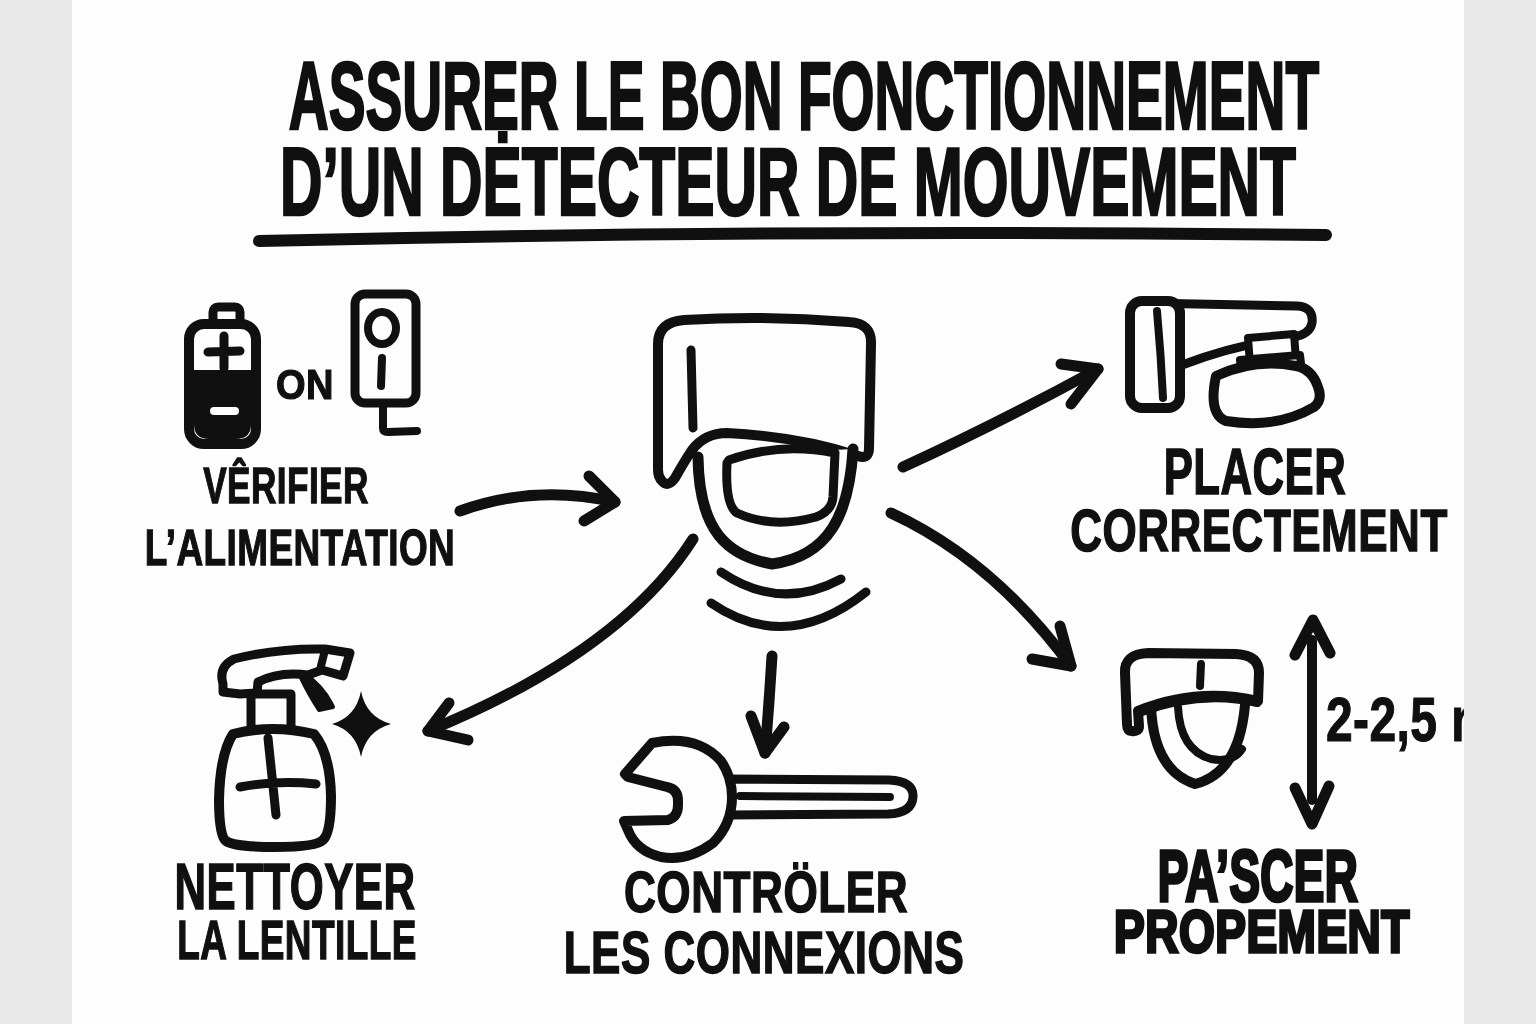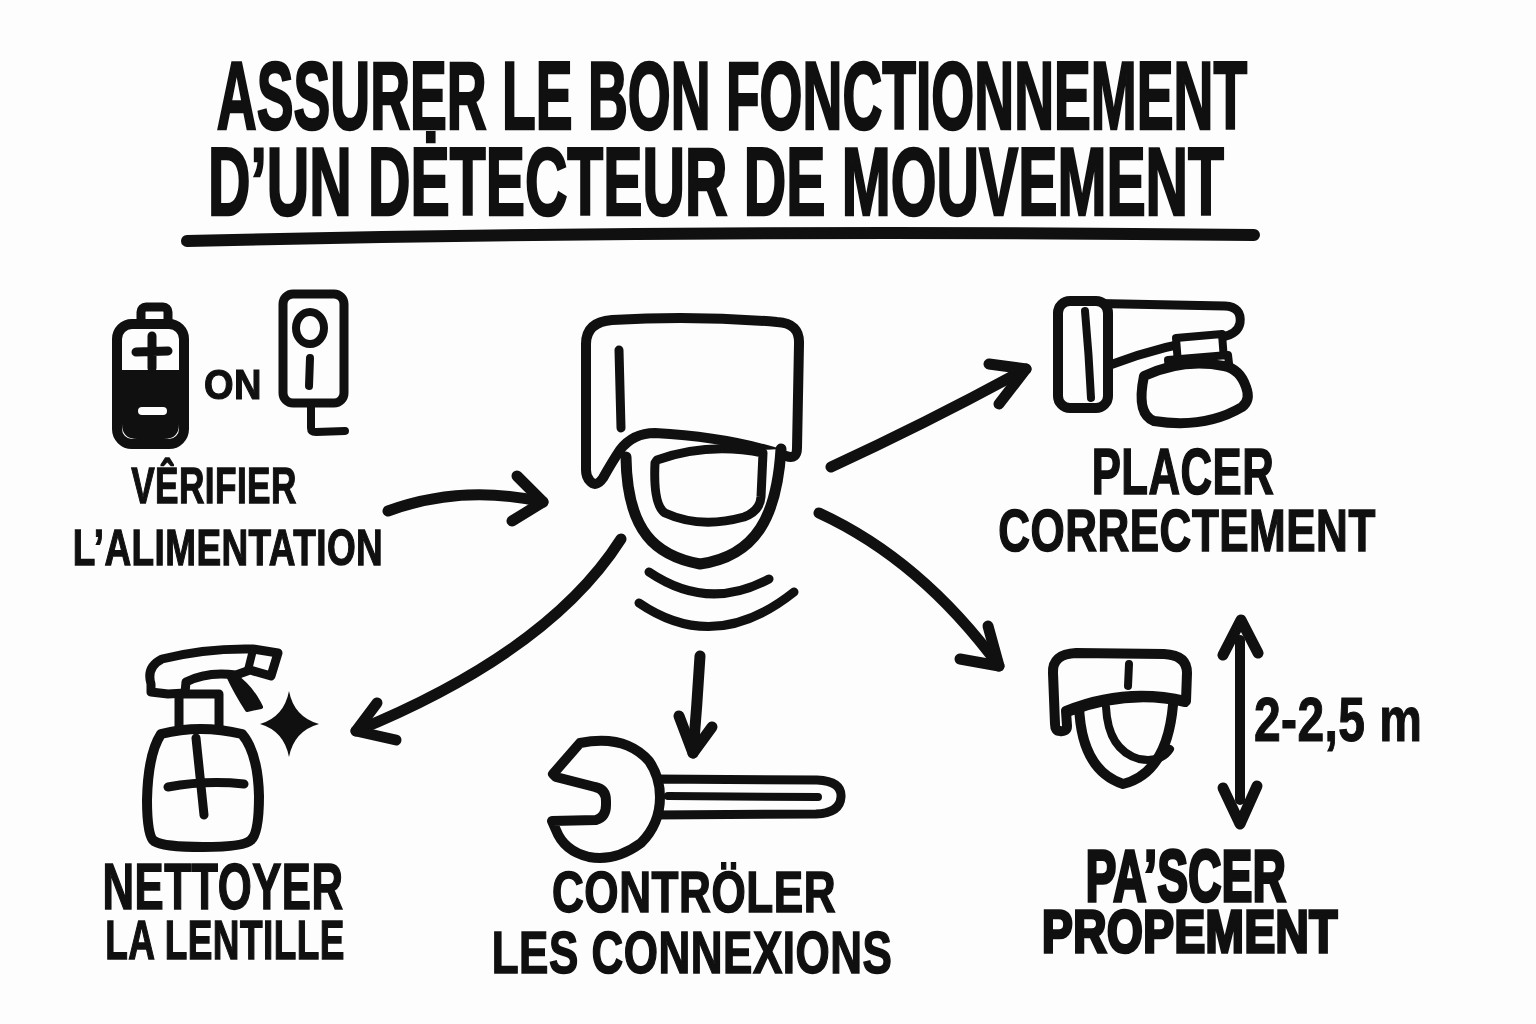--- a/index.html
+++ b/index.html
@@ -1,17 +1,17 @@
 <!DOCTYPE html>
 <html><head>
 <meta charset="utf-8">
 <style>
   html,body { margin:0; padding:0; background:#e8e8e8; }
   .canvas {
-    position:relative; width:1536px; height:1024px; margin:0 auto;
+    position:relative; width:1392px; height:1024px; margin:0 auto;
     background:#fdfdfd; overflow:hidden;
     font-family:"Liberation Sans", sans-serif;
   }
   .art { position:absolute; left:0; top:0; }
   .t {
     position:absolute; font-weight:700; color:#101010; white-space:nowrap;
     line-height:0.95; letter-spacing:0.5px; -webkit-text-stroke:1.1px #101010;
     transform-origin:center top;
   }
   .t.left { transform-origin:left top; }

